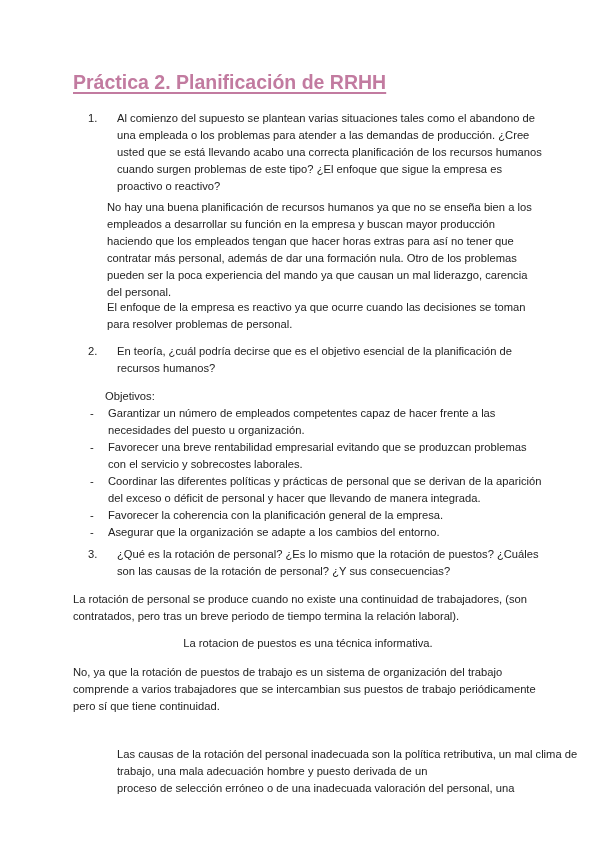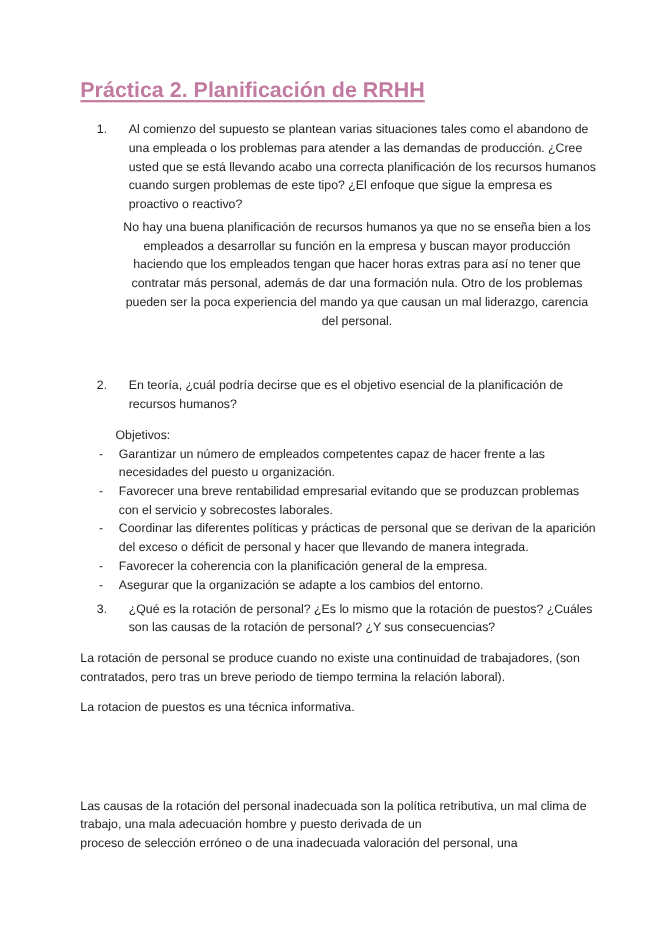--- a/index.html
+++ b/index.html
@@ -46,21 +46,20 @@
     width: 425px;
   }
   .q .num {
     position: absolute;
     left: -29px;
     top: 0;
   }
   .ind {
     left: 107px;
     width: 435px;
-    text-align: center;
   }
   .full {
     left: 73px;
     width: 470px;
   }
   .bullets {
     position: absolute;
     left: 73px;
     width: 470px;
     font-size: 11.2px;
@@ -85,20 +84,23 @@
 
   <div class="title">Práctica 2. Planificación de RRHH</div>
 
   <div class="block q" style="top:110px;">
     <span class="num">1.</span>
     <p>Al comienzo del supuesto se plantean varias situaciones tales como el abandono de una empleada o los problemas para atender a las demandas de producción. ¿Cree usted que se está llevando acabo una correcta planificación de los recursos humanos cuando surgen problemas de este tipo? ¿El enfoque que sigue la empresa es proactivo o reactivo?</p>
   </div>
 
   <div class="block ind" style="top:199px;">
     <p>No hay una buena planificación de recursos humanos ya que no se enseña bien a los empleados a desarrollar su función en la empresa y buscan mayor producción haciendo que los empleados tengan que hacer horas extras para así no tener que contratar más personal, además de dar una formación nula. Otro de los problemas pueden ser la poca experiencia del mando ya que causan un mal liderazgo, carencia del personal.</p>
+  </div>
+  <div class="block ind" style="top:299px;">
+    <p>El enfoque de la empresa es reactivo ya que ocurre cuando las decisiones se toman para resolver problemas de personal.</p>
   </div>
 
   <div class="block q" style="top:343px;">
     <span class="num">2.</span>
     <p>En teoría, ¿cuál podría decirse que es el objetivo esencial de la planificación de recursos humanos?</p>
   </div>
 
   <div class="block full" style="top:388px;margin-left:32px;">
     <p>Objetivos:</p>
   </div>
@@ -126,21 +128,24 @@
   </div>
 
   <div class="block q" style="top:546px;">
     <span class="num">3.</span>
     <p>¿Qué es la rotación de personal? ¿Es lo mismo que la rotación de puestos? ¿Cuáles son las causas de la rotación de personal? ¿Y sus consecuencias?</p>
   </div>
 
   <div class="block full" style="top:591px;">
     <p>La rotación de personal se produce cuando no existe una continuidad de trabajadores, (son contratados, pero tras un breve periodo de tiempo termina la relación laboral).</p>
   </div>
-  <div class="block full" style="top:635px;">
+  <div class="block full" style="top:635px;text-align:center;">
     <p>La rotacion de puestos es una técnica informativa.</p>
   </div>
-  <div class="block full" style="top:725px;">
+  <div class="block full" style="top:664px;">
+    <p>No, ya que la rotación de puestos de trabajo es un sistema de organización del trabajo comprende a varios trabajadores que se intercambian sus puestos de trabajo periódicamente pero sí que tiene continuidad.</p>
+  </div>
+  <div class="block full" style="top:746px;margin-left:44px;">
     <p>Las causas de la rotación del personal inadecuada son la política retributiva, un mal clima de trabajo, una mala adecuación hombre y puesto derivada de un</p>
     <p>proceso de selección erróneo o de una inadecuada valoración del personal, una</p>
   </div>
 
 </div>
 
 </body></html>

